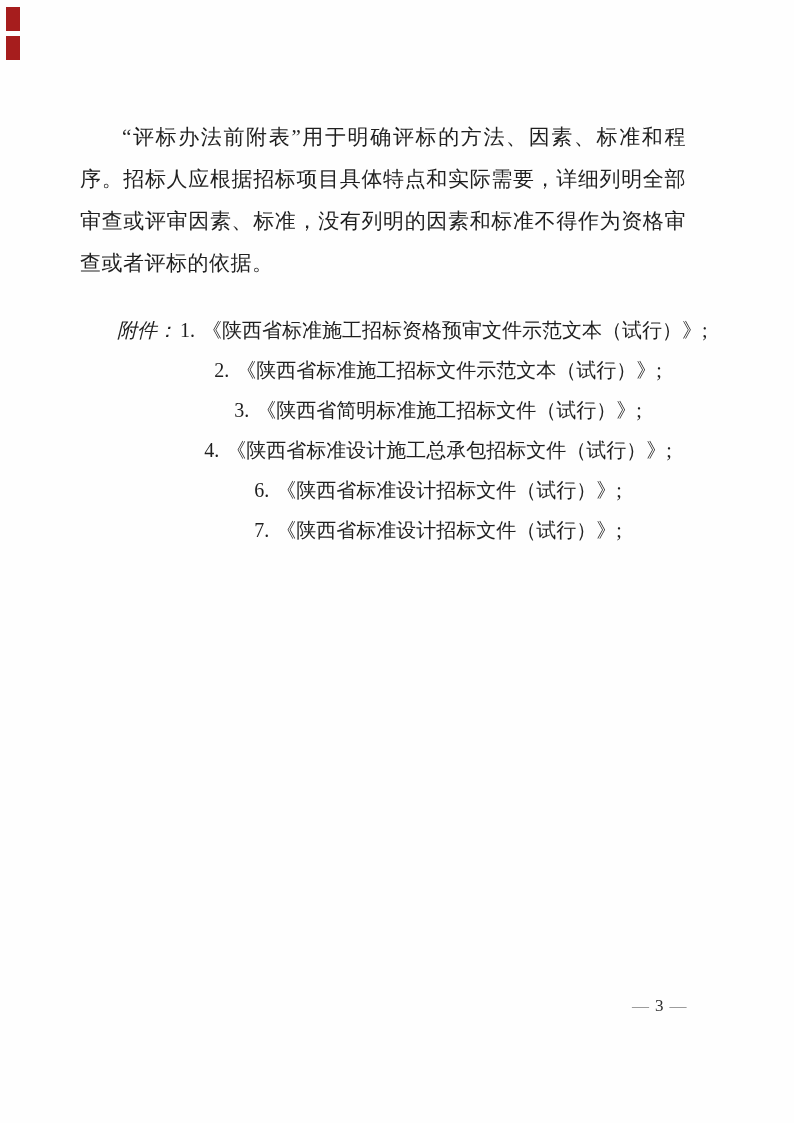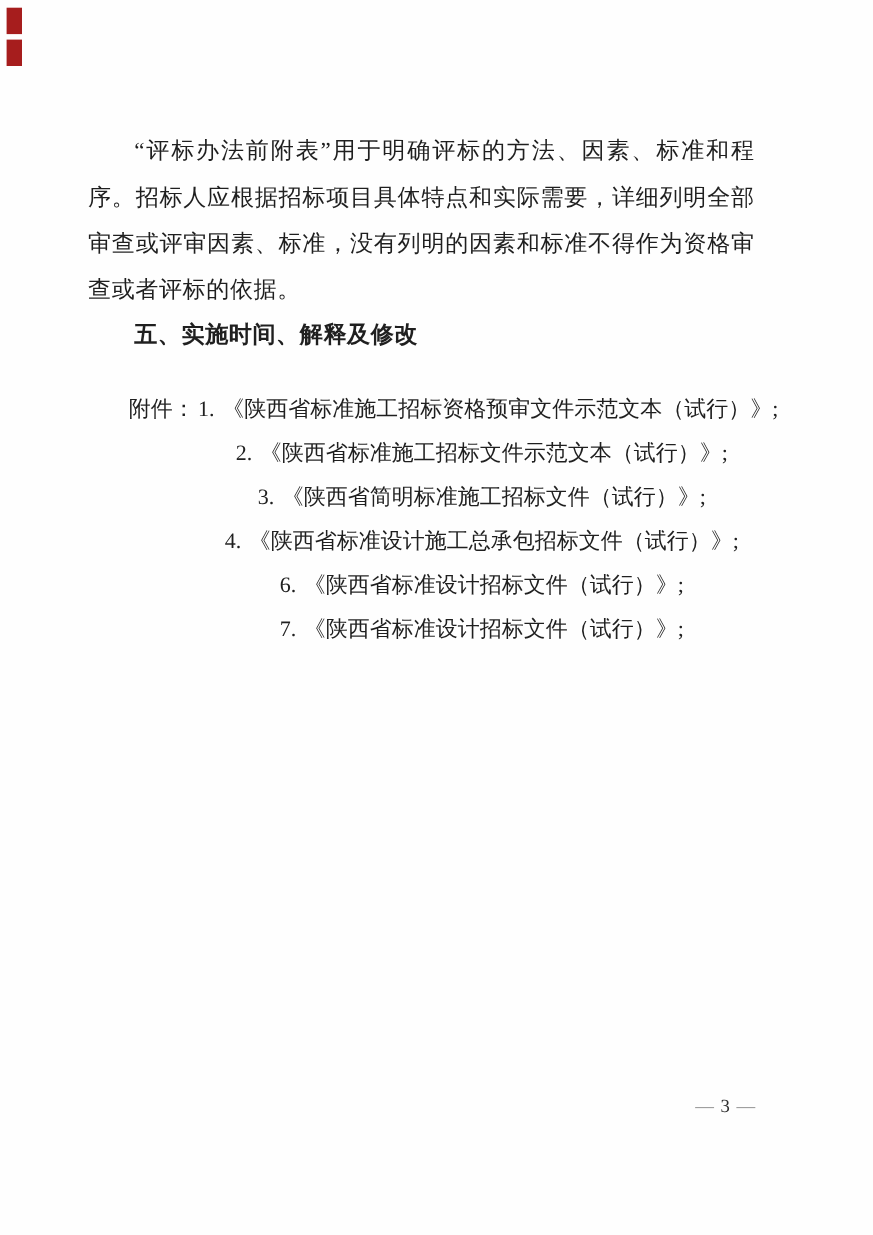--- a/index.html
+++ b/index.html
@@ -61,20 +61,21 @@
   }
   .att-row.first {
     padding-left: 37px;
   }
   .att-row.cont {
     padding-left: 110px;
     text-align: center;
   }
   .att-label {
     margin-right: 3px;
+    font-style: italic;
   }
   .att-num {
     margin-right: 7px;
   }
   .page-number {
     position: absolute;
     top: 994px;
     left: 632px;
     font-size: 17px;
     line-height: 24px;
@@ -97,21 +98,20 @@
   <div class="corner-marks">
     <div class="corner-mark"></div>
     <div class="corner-mark"></div>
   </div>
 
   <div class="content">
 
     <p class="body-par">“评标办法前附表”用于明确评标的方法、因素、标准和程序。招标人应根据招标项目具体特点和实际需要，详细列明全部审查或评审因素、标准，没有列明的因素和标准不得作为资格审查或者评标的依据。</p>
 
 
-    <h2 class="heading">五、实施时间、解释及修改</h2>
 
 
     <div class="attachments">
 
       <div class="att-row first">
         <span class="att-label">附件：</span><span class="att-num">1.</span><span class="att-text">《陕西省标准施工招标资格预审文件示范文本（试行）》;</span>
       </div>
 
       <div class="att-row cont">
         <span class="att-num">2.</span><span class="att-text">《陕西省标准施工招标文件示范文本（试行）》;</span>

